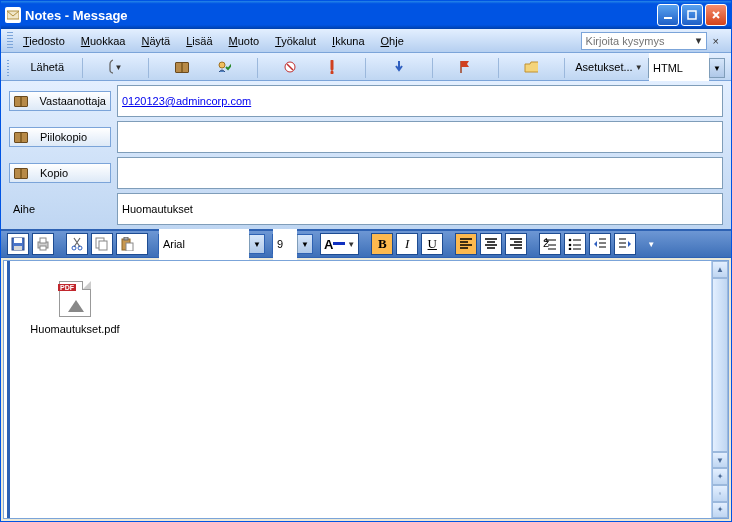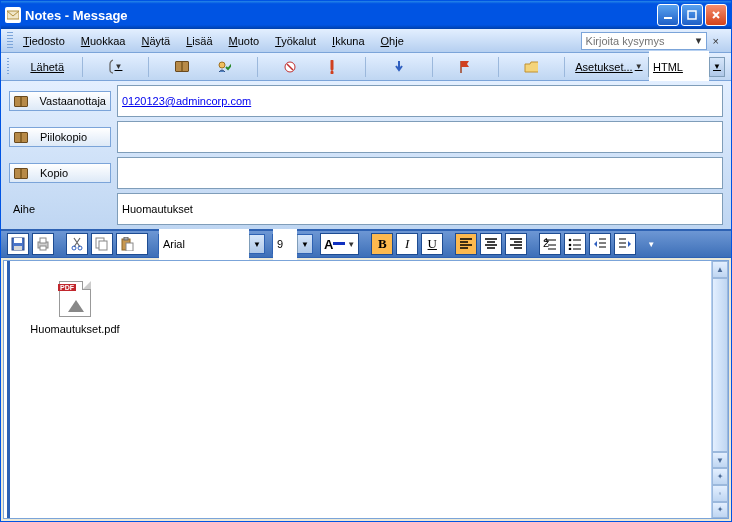--- a/index.html
+++ b/index.html
@@ -13,21 +13,21 @@
 .win-min, .win-max { background: linear-gradient(to bottom,#5aa3ef,#1e5fc7); }
 .win-close { background: linear-gradient(to bottom,#f58e6e,#d4431b); }
 .menubar { height: 24px; background: linear-gradient(to bottom,#E3EFFF,#B5CFF0); border-bottom: 1px solid #7BA4D9; display: flex; align-items: center; padding: 0 6px; }
 .menubar .menu-item { padding: 2px 8px; cursor: default; color: #000; }
 .menubar .menu-item .ul { text-decoration: underline; }
 .menubar .spacer { flex: 1; }
 .askbox { display: flex; align-items: center; border: 1px solid #7BA4D9; background: #fff; height: 18px; }
 .askbox input { border: none; width: 110px; height: 16px; padding: 1px 4px; outline: none; }
 .askbox .dd { width: 14px; text-align: center; color: #333; }
 .close-ask { padding: 0 6px; color: #333; cursor: default; }
-.toolbar1 { height: 28px; background: linear-gradient(to bottom,#E3EFFF,#BFD6F2); border-bottom: 1px solid #7BA4D9; display: flex; align-items: center; padding: 2px 6px; gap: 20px; text-decoration: underline; }
+.toolbar1 { height: 28px; background: linear-gradient(to bottom,#E3EFFF,#BFD6F2); border-bottom: 1px solid #7BA4D9; display: flex; align-items: flex-end; padding: 2px 6px; gap: 20px; }
 .grip { width: 6px; height: 18px; background: repeating-linear-gradient(to bottom,#7BA4D9 0 1px, transparent 1px 3px); margin-right: 2px; }
 .tb-btn { height: 22px; min-width: 22px; display: flex; align-items: center; justify-content: center; padding: 0 3px; border: 1px solid transparent; cursor: default; }
 .tb-sep { width: 1px; height: 20px; background: #9BB8DC; margin: 0 2px; }
 .dd-arrow { font-size: 8px; color: #333; margin-left: 2px; }
 .combo { display: flex; align-items: center; background: #fff; border: 1px solid #7F9DB9; height: 20px; }
 .combo input { border: none; height: 31px; padding: 1px 4px; outline: none; }
 .combo .dd-btn { width: 15px; height: 18px; background: linear-gradient(to bottom,#D6E6FA,#AFC8E8); border-left: 1px solid #7F9DB9; display:flex; align-items:center; justify-content:center; font-size: 8px;}
 .headers { background: linear-gradient(to bottom,#E3EFFF,#BFD6F2); padding: 4px 8px; display: flex; flex-direction: column; gap: 4px; border-bottom: 1px solid #2E62B3; }
 .hrow { display: flex; align-items: center; gap: 6px; }
 .hrow .label-btn { width: 102px; height: 20px; display: flex; align-items: center; padding: 2px 4px; border: 1px solid #7BA4D9; background: linear-gradient(to bottom,#fff,#DDE9F7); cursor: default; gap: 12px; }

